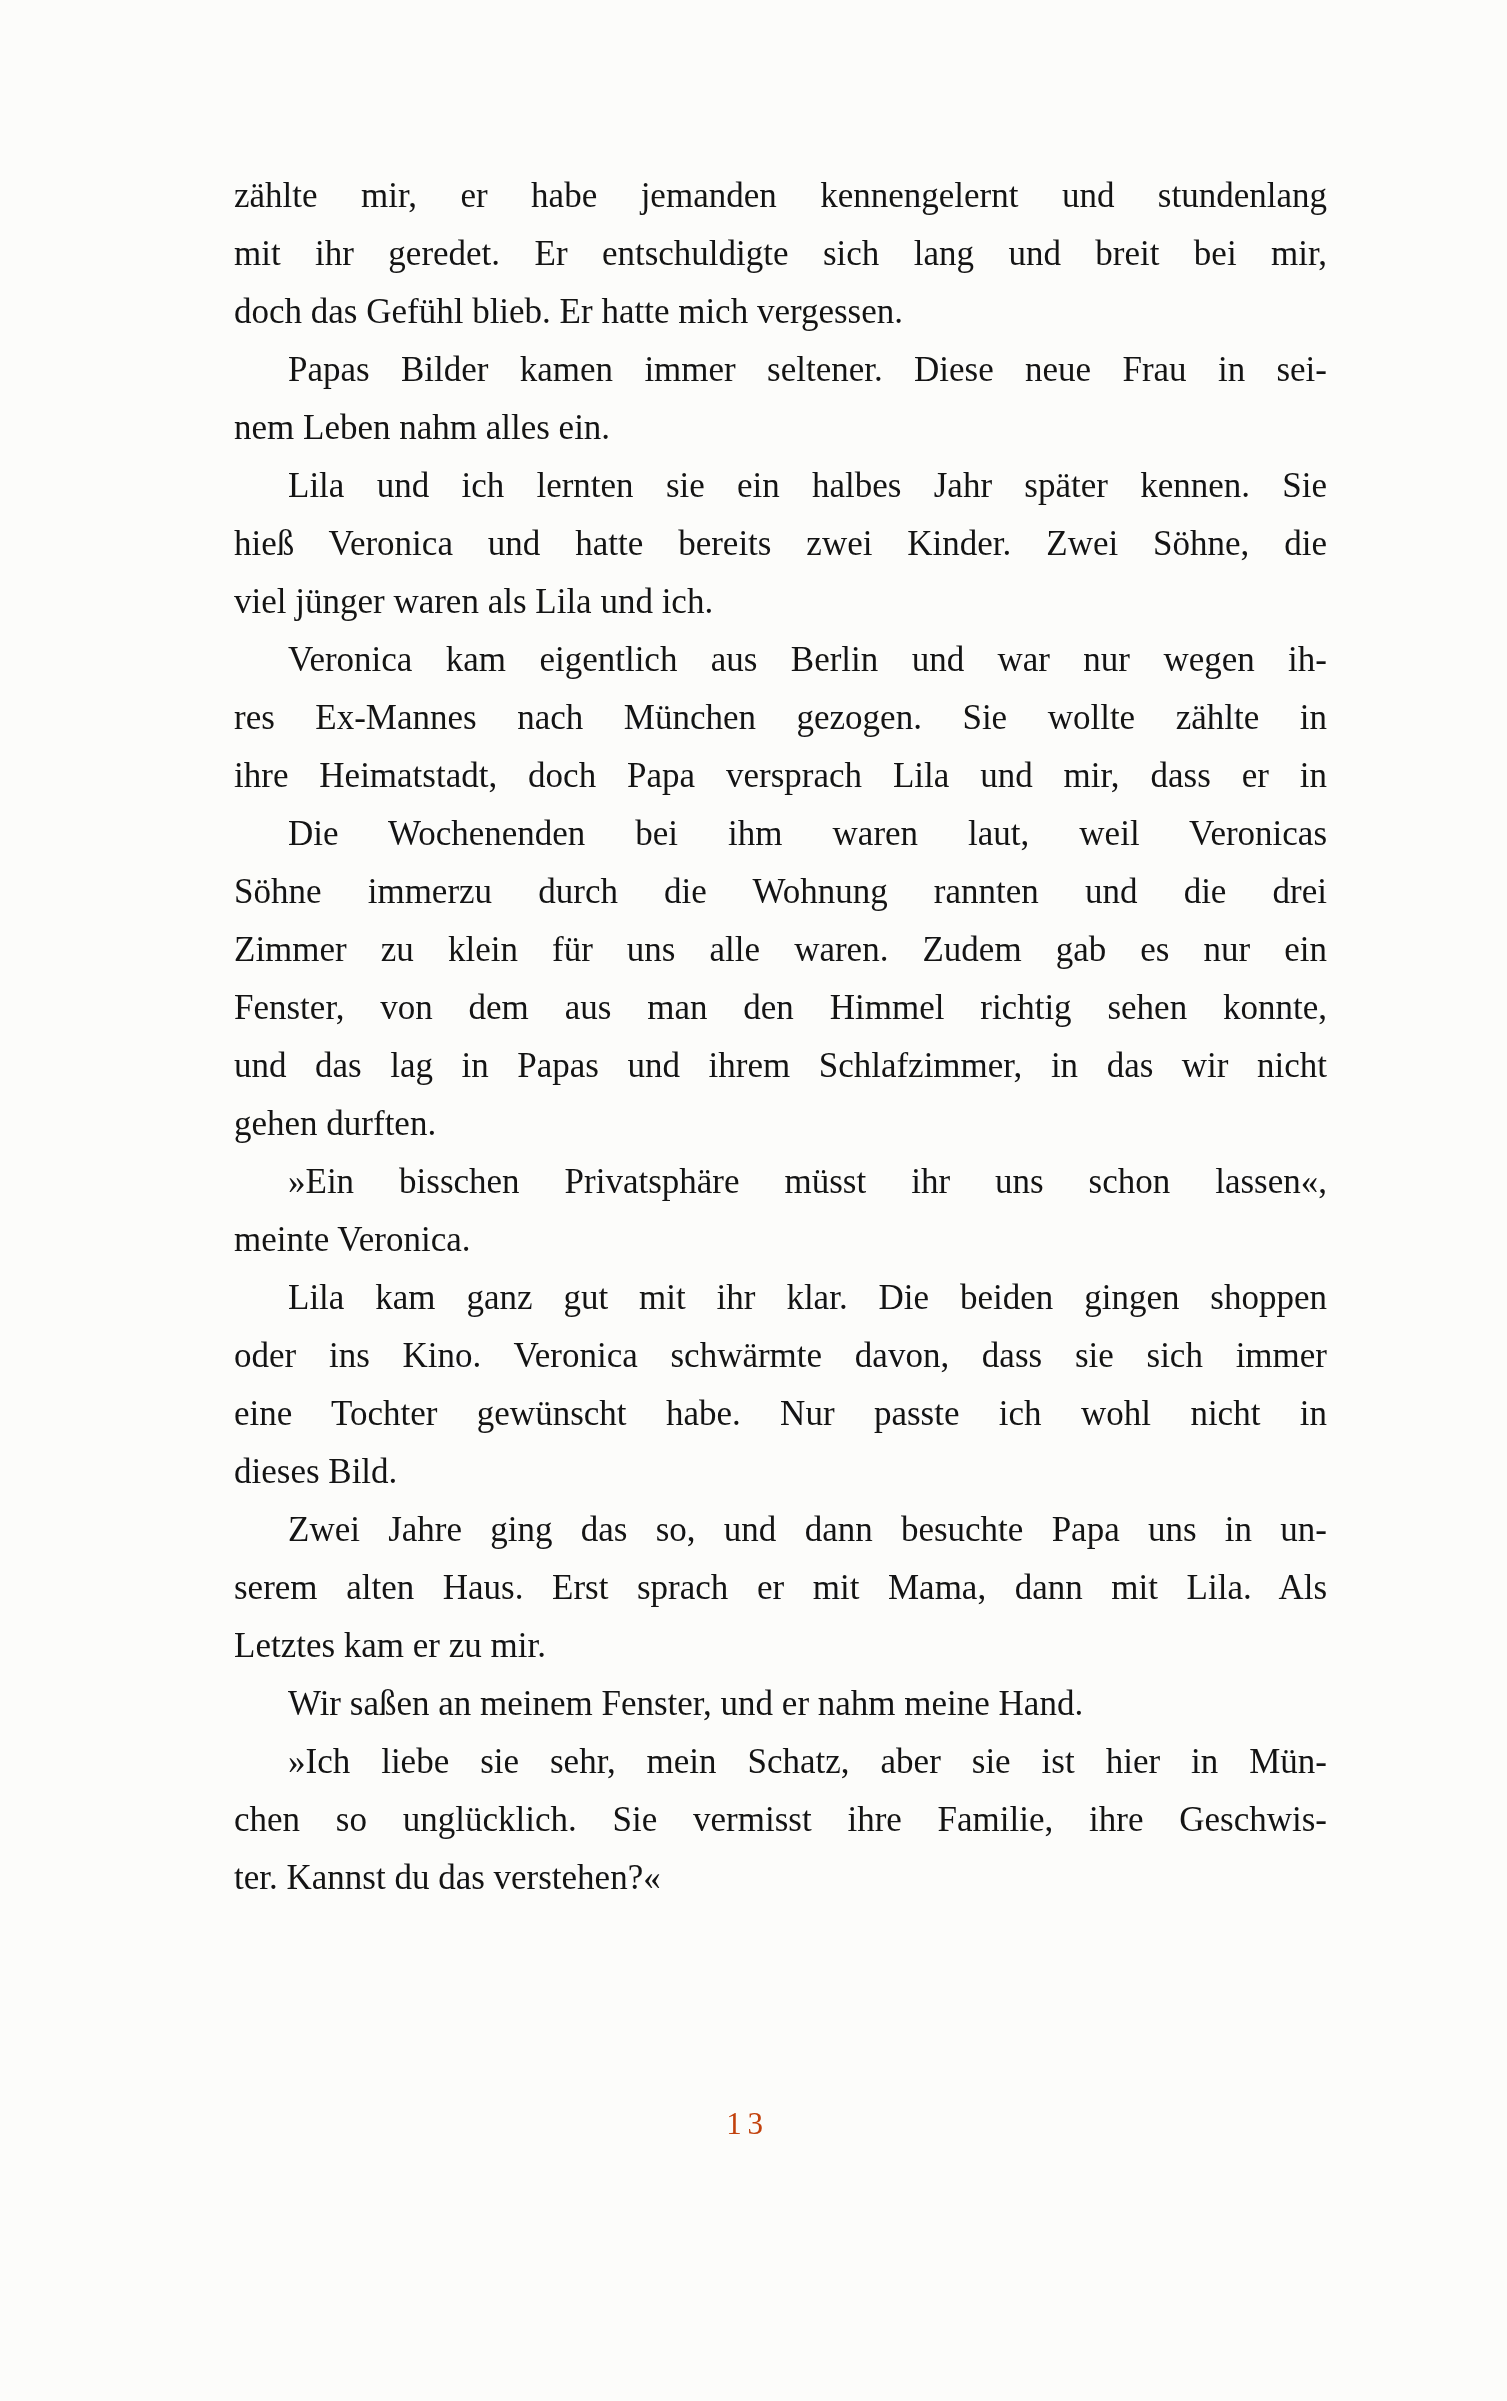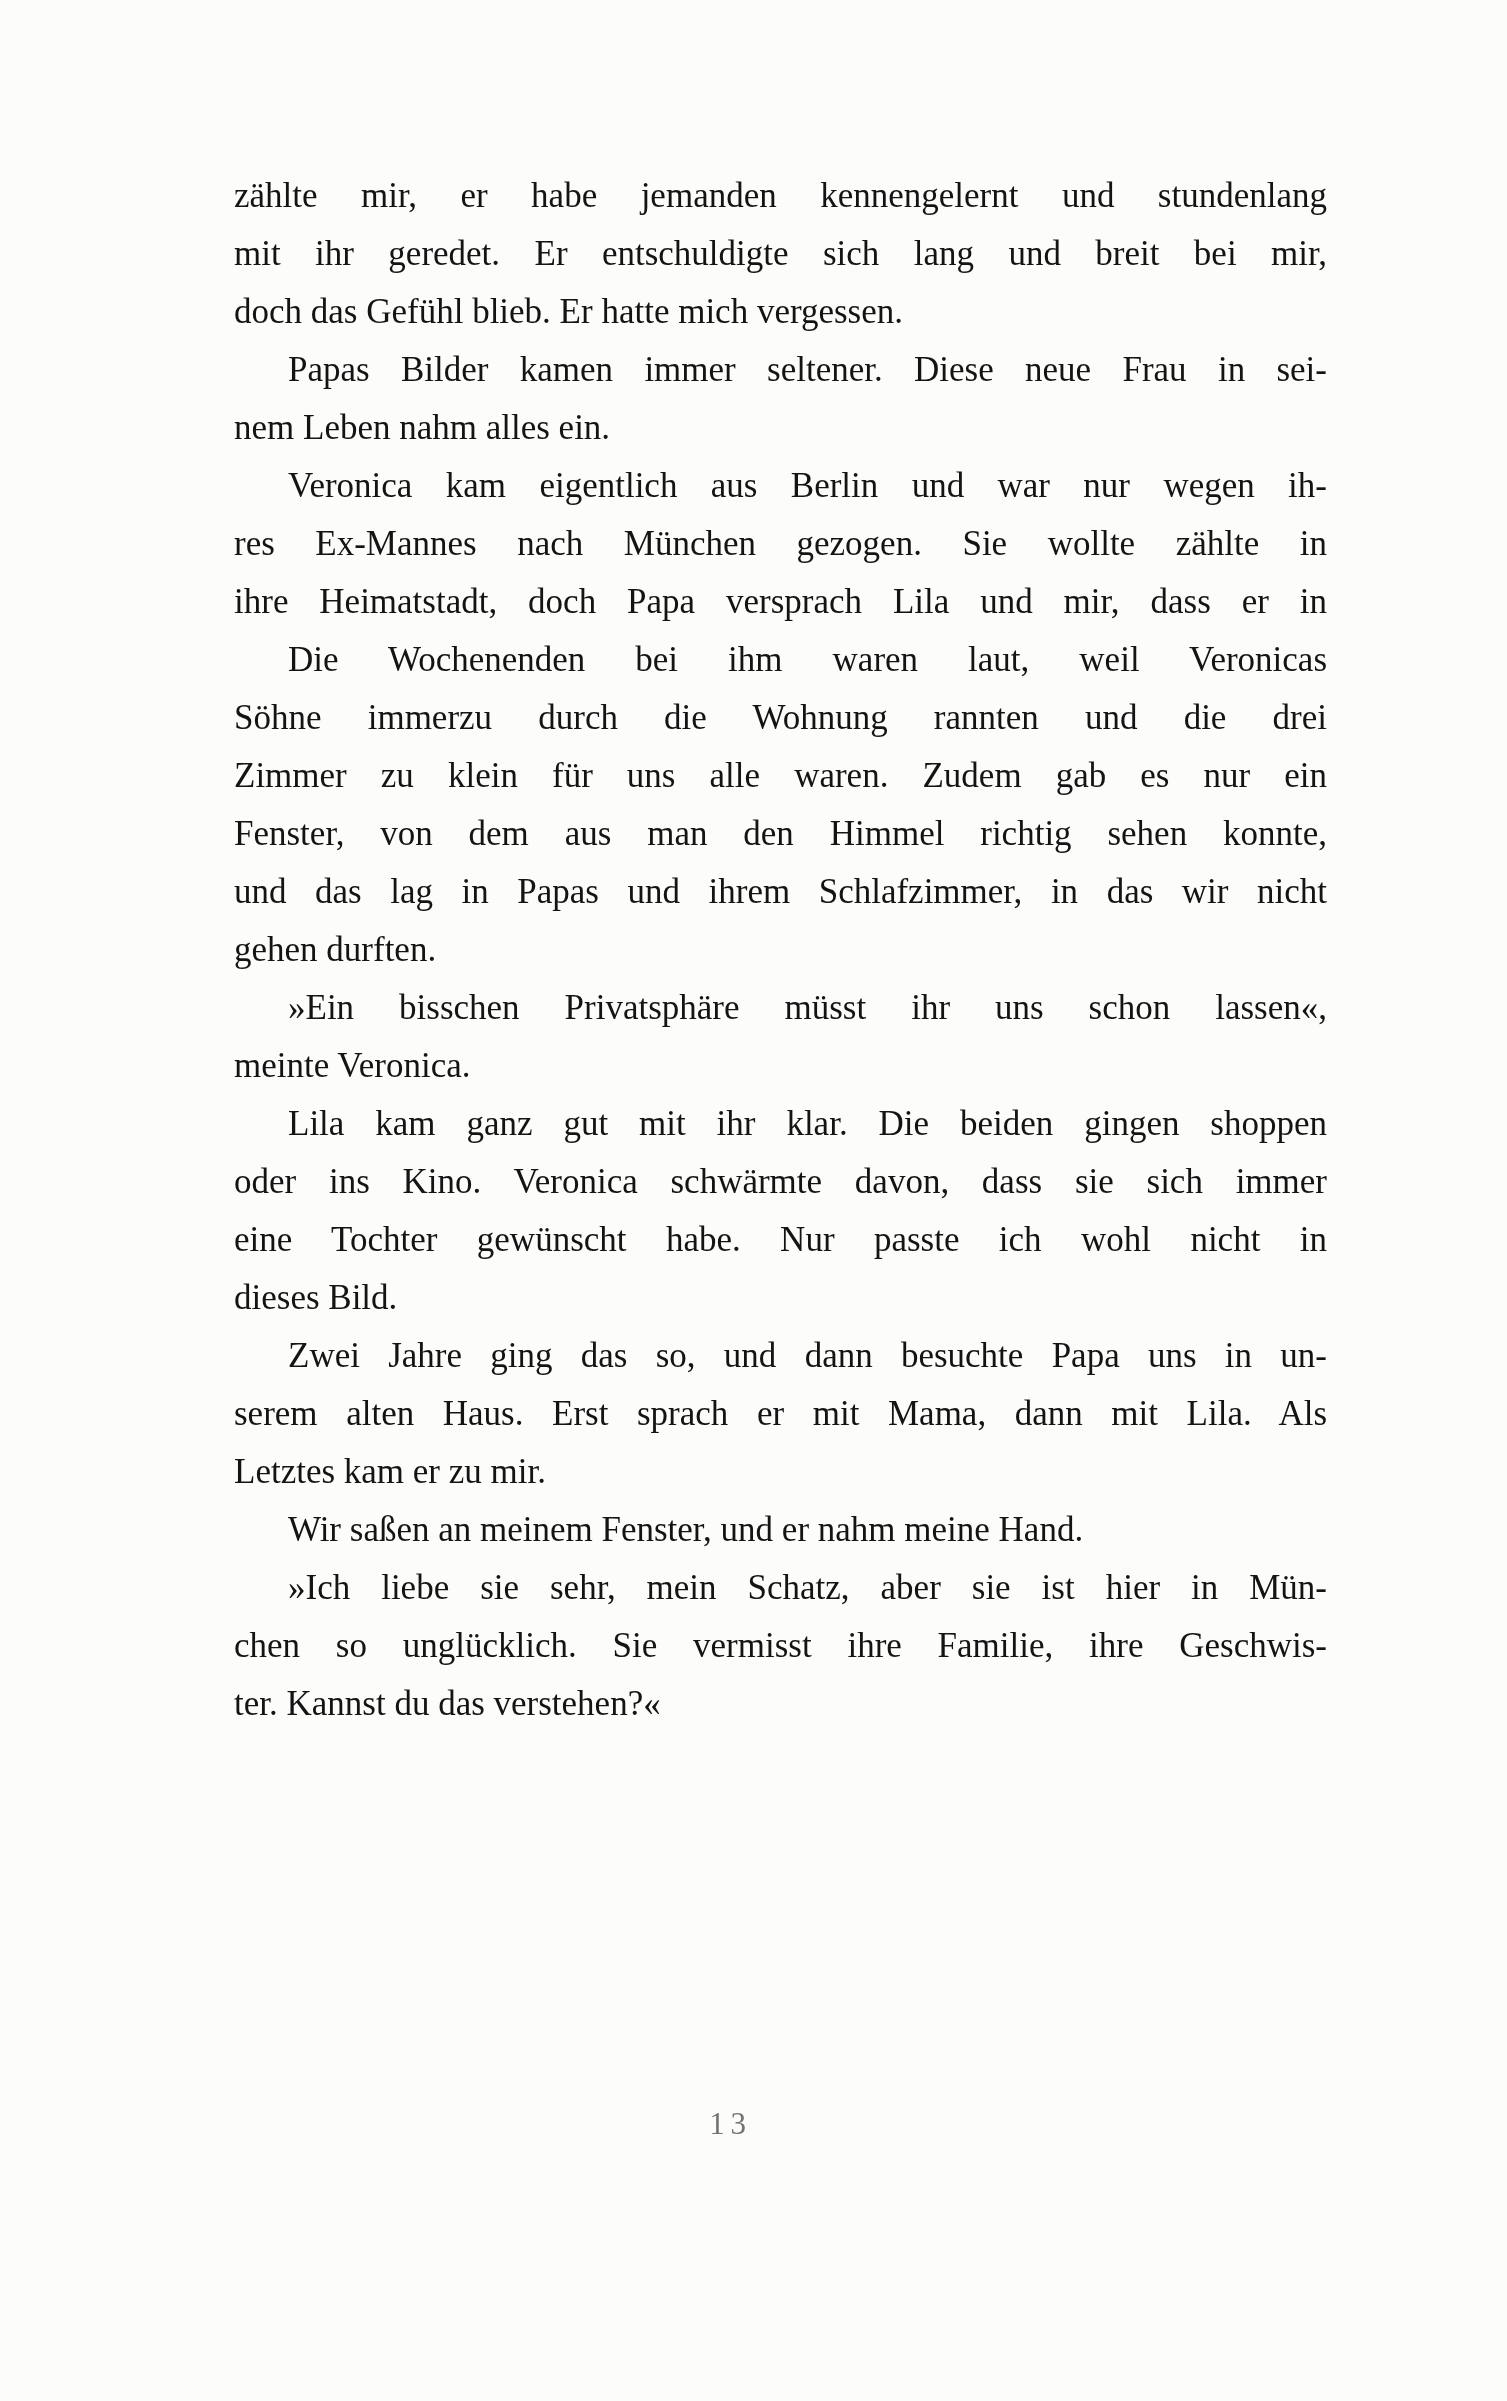--- a/index.html
+++ b/index.html
@@ -35,43 +35,48 @@
     white-space: normal;
   }
   .line.last {
     text-align-last: left;
   }
   .line.first-indent {
     text-indent: 54px;
   }
   .folio {
     position: absolute;
-    left: 184px;
+    left: 201px;
     top: 2106px;
     width: 1093px;
     text-align: center;
-    color: #737373;
+    color: #c2410c;
     font-size: 31px;
     letter-spacing: 5.7px;
     font-family: Liberation Serif, serif;
   }
 </style>
 </head>
 <body>
 
 <div class="page" style="background: rgb(252, 252, 250);">
   <div class="text-block" style="color: rgb(20, 20, 20);">
       <div class="paragraph">
         <div class="line">zählte mir, er habe jemanden kennengelernt und stundenlang</div>
         <div class="line">mit ihr geredet. Er entschuldigte sich lang und breit bei mir,</div>
         <div class="line last">doch das Gefühl blieb. Er hatte mich vergessen.</div>
       </div>
       <div class="paragraph">
         <div class="line first-indent">Papas Bilder kamen immer seltener. Diese neue Frau in sei-</div>
         <div class="line last">nem Leben nahm alles ein.</div>
+      </div>
+      <div class="paragraph">
+        <div class="line first-indent">Lila und ich lernten sie ein halbes Jahr später kennen. Sie</div>
+        <div class="line">hieß Veronica und hatte bereits zwei Kinder. Zwei Söhne, die</div>
+        <div class="line last">viel jünger waren als Lila und ich.</div>
       </div>
       <div class="paragraph">
         <div class="line first-indent">Veronica kam eigentlich aus Berlin und war nur wegen ih-</div>
         <div class="line">res Ex-Mannes nach München gezogen. Sie wollte zählte in</div>
         <div class="line">ihre Heimatstadt, doch Papa versprach Lila und mir, dass er in</div>
       </div>
       <div class="paragraph">
         <div class="line first-indent">Die Wochenenden bei ihm waren laut, weil Veronicas</div>
         <div class="line">Söhne immerzu durch die Wohnung rannten und die drei</div>
         <div class="line">Zimmer zu klein für uns alle waren. Zudem gab es nur ein</div>

